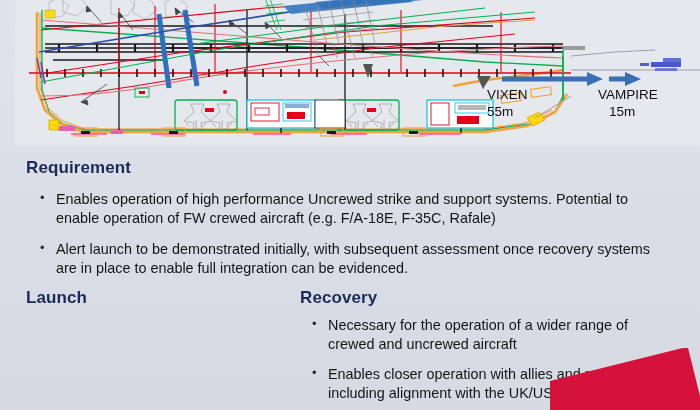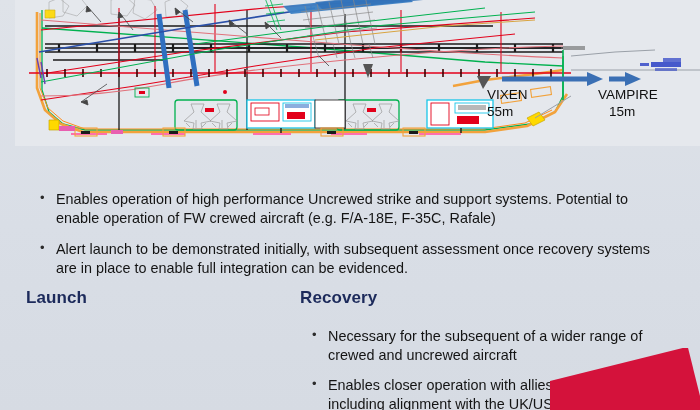--- a/index.html
+++ b/index.html
@@ -42,21 +42,21 @@
     font-size:14.4px;line-height:1.34;color:#141414;
   }
   li:before{
     content:"\2022";position:absolute;left:6px;top:-1px;font-size:13px;color:#2b2b2b;
   }
 
   .cols{position:absolute;left:0;top:142px;width:700px;}
   .col{position:absolute;top:0;}
   .col-launch{left:26px;width:268px;}
   .col-recovery{left:300px;width:380px;}
-  .col h2.sec{margin-bottom:19px;}
+  .col h2.sec{margin-bottom:8px;}
   .col ul li{font-size:14.4px;line-height:1.33;margin-bottom:11px;padding-left:20px;}
   .col ul li:before{left:4px;}
 
   
   .lbl{font-family:"Liberation Sans",sans-serif;fill:#111;}
 </style>
 </head>
 <body>
 
 <div class="slide">
@@ -348,36 +348,37 @@
 
       <text class="lbl" x="472" y="99" font-size="13.5">VIXEN</text>
       <text class="lbl" x="472" y="116" font-size="13.5">55m</text>
       <text class="lbl" x="583" y="99" font-size="13.5">VAMPIRE</text>
       <text class="lbl" x="594" y="116" font-size="13.5">15m</text>
     </svg>
   </div>
 
   <div class="content">
 
+    <h2 class="sec req-head">Requirement</h2>
 
     <div class="bullets">
       <ul>
         <li>Enables operation of high performance Uncrewed strike and support systems. Potential to enable operation of FW crewed aircraft (e.g. F/A-18E, F-35C, Rafale)</li>
         <li>Alert launch to be demonstrated initially, with subsequent assessment once recovery systems are in place to enable full integration can be evidenced.</li>
       </ul>
     </div>
 
     <div class="cols">
       <div class="col col-launch">
         <h2 class="sec">Launch</h2>
       </div>
       <div class="col col-recovery">
         <h2 class="sec">Recovery</h2>
         <ul>
-          <li>Necessary for the subsequent of a wider range of crewed and uncrewed aircraft</li>
+          <li>Necessary for the operation of a wider range of crewed and uncrewed aircraft</li>
           <li>Enables closer operation with allies and partners including alignment with the UK/US</li>
         </ul>
       </div>
     </div>
   </div>
 
   <div class="corner-accent">
     <div class="wedge"></div>
   </div>
 </div>

